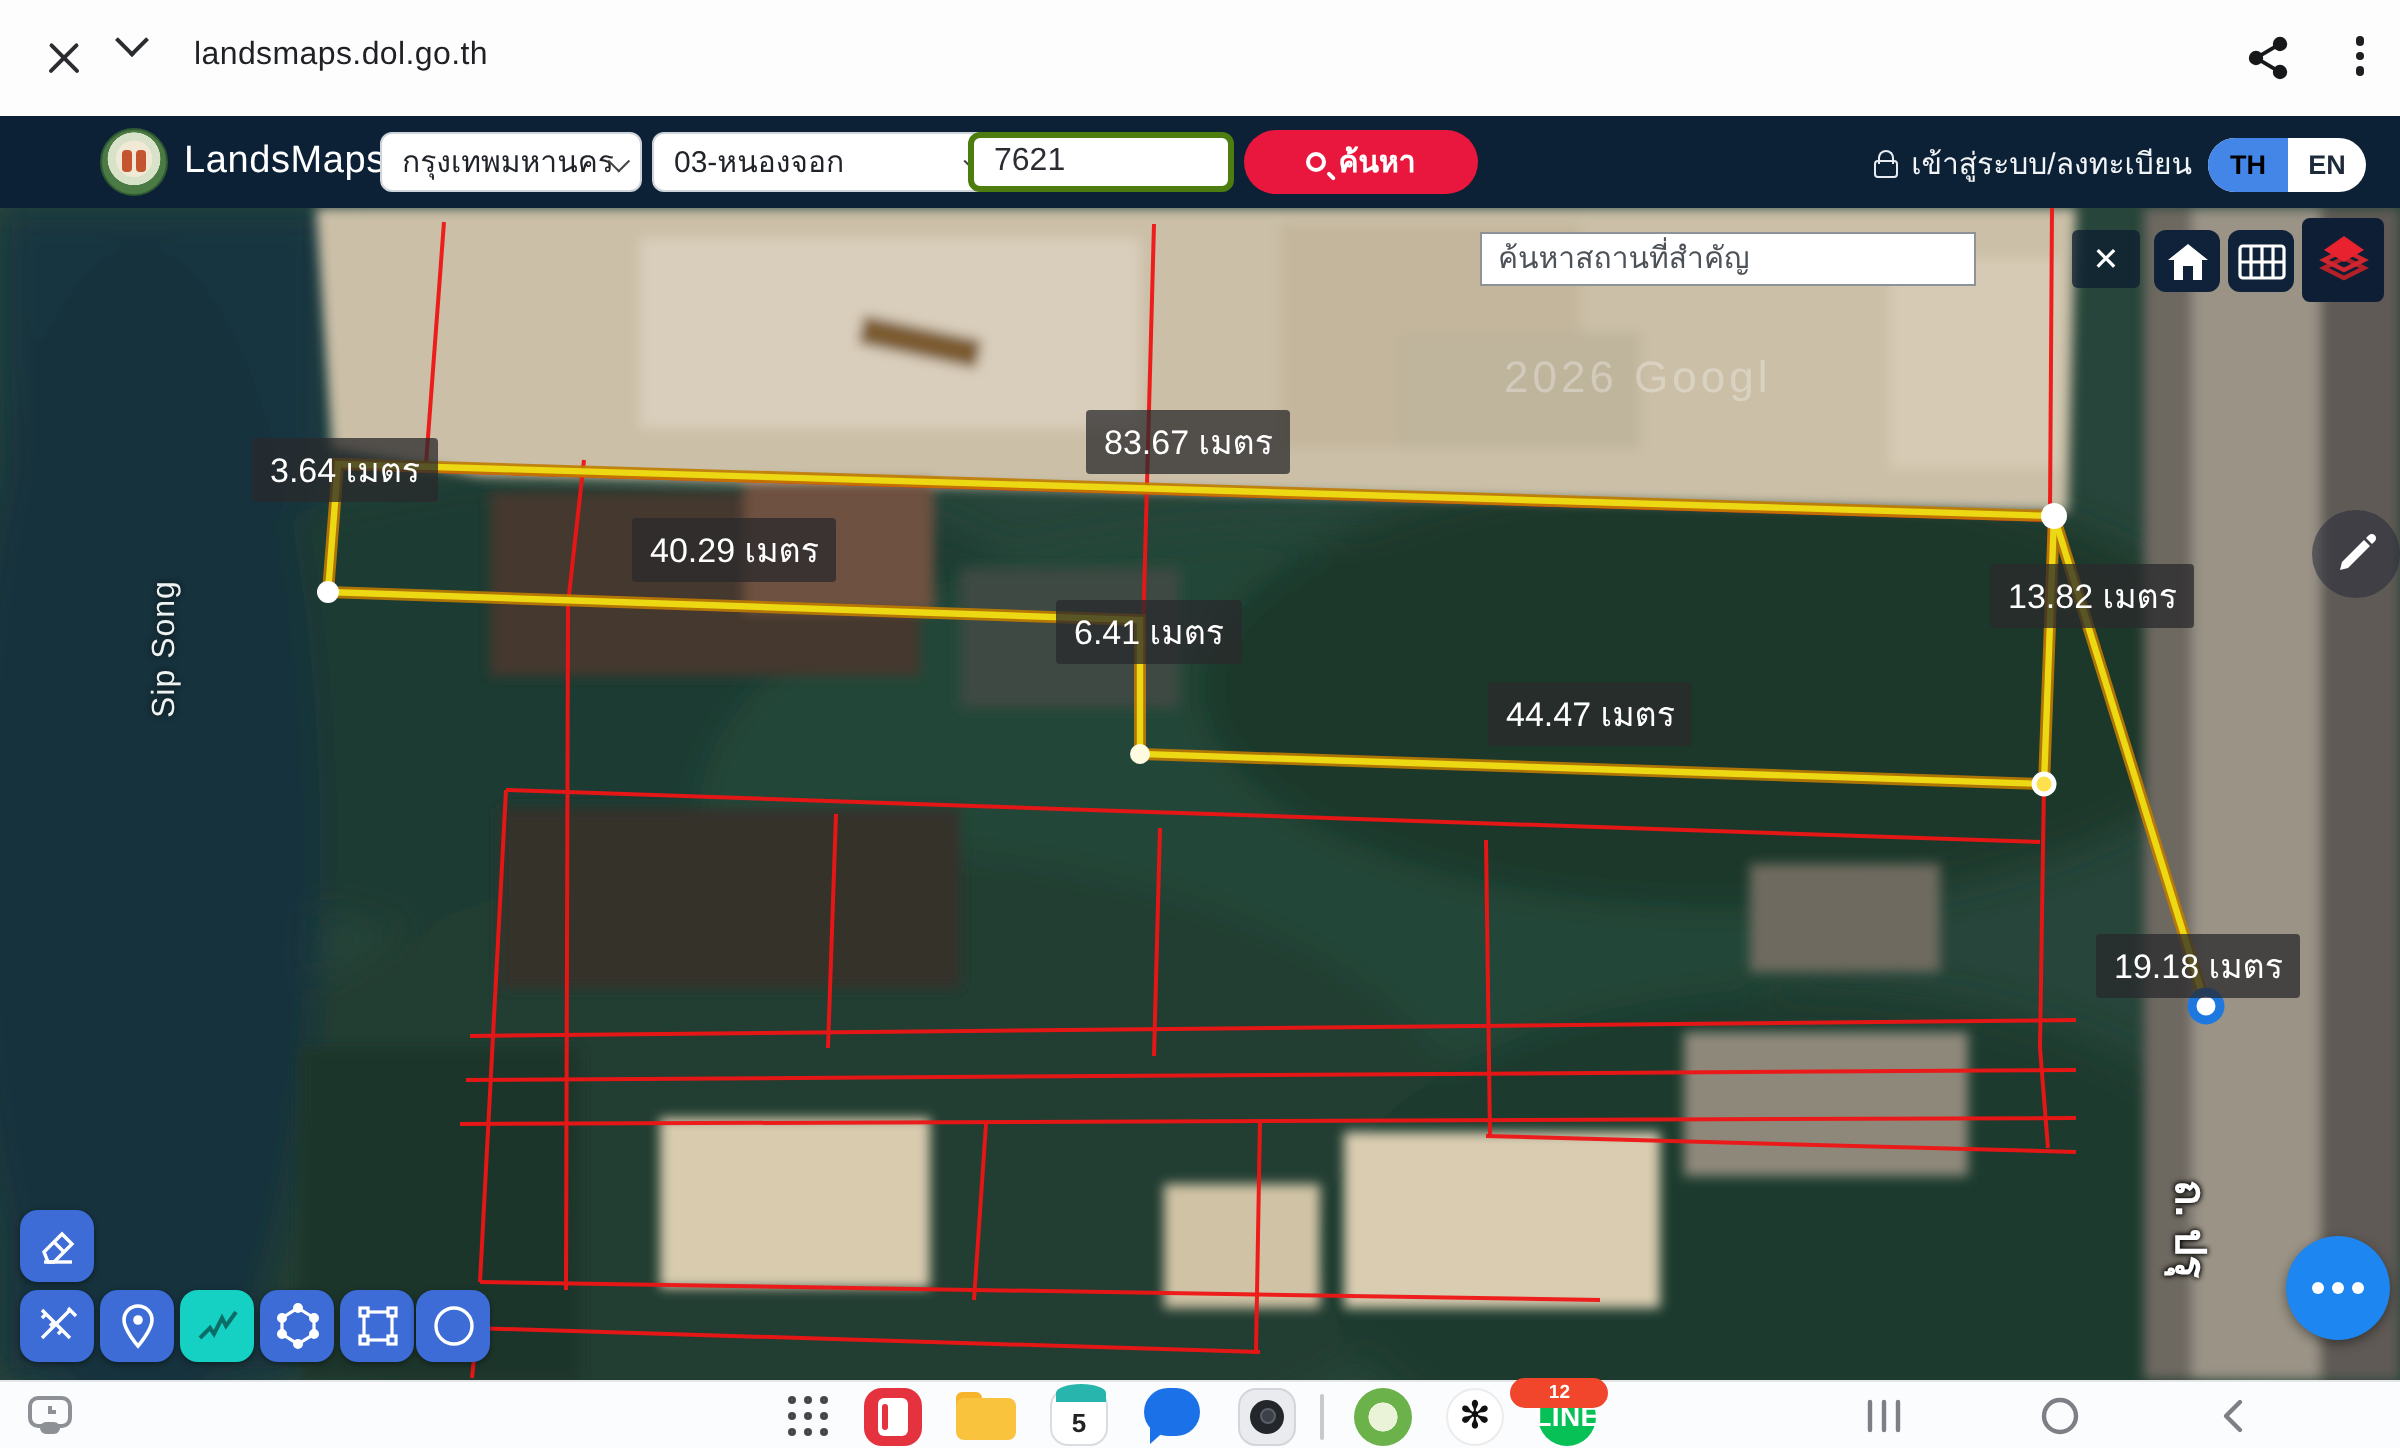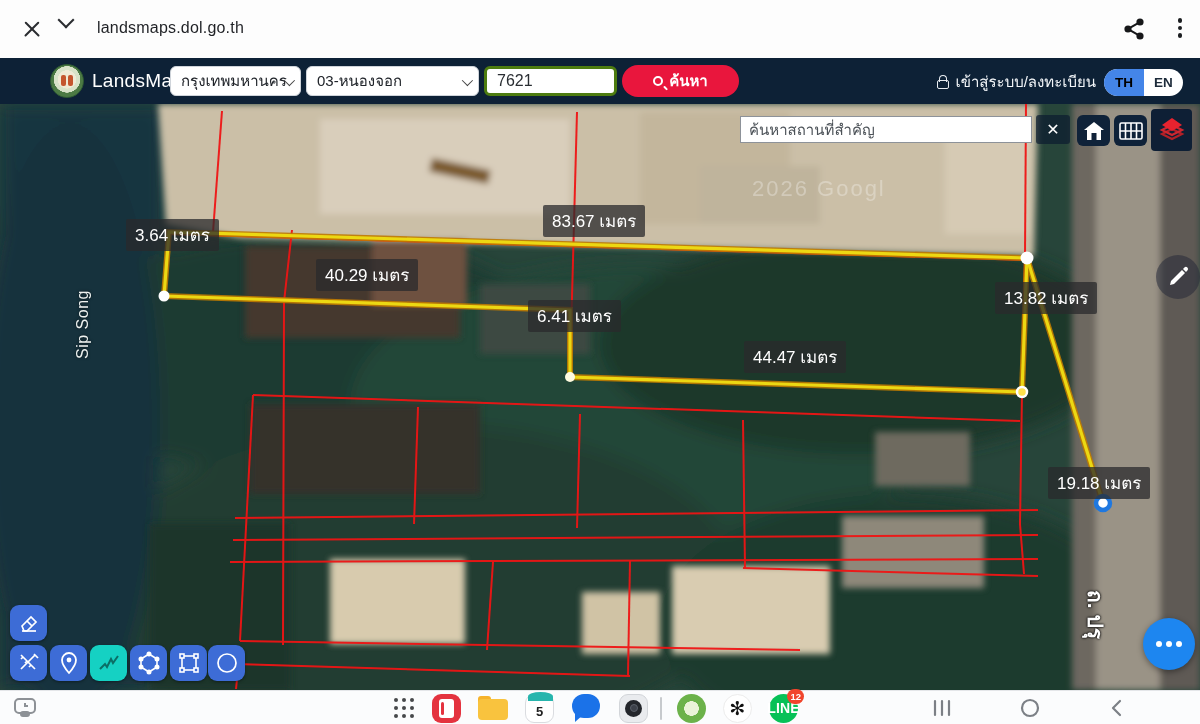--- a/index.html
+++ b/index.html
@@ -17,57 +17,57 @@
 
   
   #app-header { position:absolute; top:58px; left:0; width:1200px; height:46px; background:#0d2136; }
   .hbar { width:26px; height:2.6px; background:#d9dee4; border-radius:2px; margin:4.6px 0; }
   #logo { position:absolute; left:50px; top:64px; width:34px; height:34px; border-radius:50%;
           background:radial-gradient(circle at 50% 45%, #efe9d5 0 38%, #d8e2c8 39% 55%, #4c7a44 56% 100%); border:1px solid #2e5a33; }
   #logo:before { content:""; position:absolute; left:10px; top:10px; width:5px; height:11px; background:#c4552e; border-radius:2px; }
   #logo:after  { content:""; position:absolute; right:10px; top:10px; width:5px; height:11px; background:#c4552e; border-radius:2px; }
   #app-title { position:absolute; left:92px; top:70px; color:#fff; font-size:19px; font-weight:500; letter-spacing:.3px; }
   .select { position:absolute; top:66px; height:30px; background:#fff; border-radius:6px; border:1px solid #cfd4da;
-            font-size:15px; color:#20242a; display:flex; align-items:center; padding:0 24px 0 10px; }
+            font-size:15px; color:#20242a; display:flex; align-items:center; padding:0 24px 0 10px;margin-left:20px; }
   .select .sel-chev { position:absolute; right:8px; top:11px; width:8px; height:8px; border-right:1.8px solid #444; border-bottom:1.8px solid #444; transform:rotate(45deg) translateY(-2px); }
   #parcel-input { position:absolute; left:484px; top:66px; width:133px; height:30px; border:3px solid #4d7c0f; border-radius:6px; font-size:16px; color:#2a2e33; padding:0 10px; font-family:inherit; }
   #search-btn { position:absolute; left:622px; top:65px; width:117px; height:32px; border:none; border-radius:16px; background:#e9163d; color:#fff; font-size:15px; font-weight:bold; cursor:pointer; display:flex; align-items:center; justify-content:center; gap:6px; font-family:inherit; }
   .mag { width:10px; height:10px; border:2.2px solid #fff; border-radius:50%; position:relative; }
   .mag:after { content:""; position:absolute; left:8px; top:9px; width:5px; height:2.2px; background:#fff; transform:rotate(45deg); border-radius:2px; }
   #login-area { position:absolute; right:104px; top:70px; color:#f2f5f8; font-size:15px; display:flex; align-items:center; gap:7px; }
   .lock { width:12px; height:9px; border:1.6px solid #e8ecf1; border-radius:2px; position:relative; margin-top:5px; }
   .lock:before { content:""; position:absolute; left:1px; top:-6px; width:6px; height:6px; border:1.6px solid #e8ecf1; border-bottom:none; border-radius:4px 4px 0 0; }
   #lang-pill { position:absolute; left:1104px; top:69px; width:79px; height:27px; border-radius:14px; background:#fff; display:flex; overflow:hidden; font-size:13.5px; font-weight:bold; }
   #lang-th { width:40px; background:#4485e8; color:#000000; display:flex; align-items:center; justify-content:center; }
   #lang-en { width:39px; color:#1d2b3a; display:flex; align-items:center; justify-content:center; }
 
   
   #map { position:absolute; top:104px; left:0; width:1200px; height:586px; overflow:hidden; background:#203c30; }
   .chip { position:absolute; background:rgba(42,42,44,.75); color:#fff; font-size:17px; padding:2px 9px 3px; border-radius:2px; white-space:nowrap; }
   #road-label-left { position:absolute; left:74px; top:255px; color:#eef2f0; font-size:16px; transform:rotate(-90deg); transform-origin:left top; writing-mode:horizontal-tb; text-shadow:0 0 3px rgba(0,0,0,.7); letter-spacing:.5px; }
   #road-label-right { position:absolute; left:1112px; top:486px; color:#fff; font-size:21px; font-weight:bold; transform:rotate(90deg); transform-origin:left top; text-shadow:0 0 3px #000, 0 0 2px #000; }
-  #map-search { position:absolute; left:740px; top:12px; width:292px; height:27px; border:1px solid #8d9299; background:#fff; font-size:15px; padding:0 8px; color:#333; font-family:inherit; }
+  #map-search { position:absolute; left:740px; top:12px; width:248px; height:27px; border:1px solid #8d9299; background:#fff; font-size:15px; padding:0 8px; color:#333; font-family:inherit; }
   #map-search::placeholder { color:#4c5258; opacity:1; }
   #map-close { position:absolute; left:1036px; top:11px; width:34px; height:29px; background:rgba(14,30,48,.75); color:#fff; font-size:16px; display:flex; align-items:center; justify-content:center; border-radius:3px; cursor:pointer; }
   .map-btn { position:absolute; top:11px; width:33px; height:31px; background:#0f2239; border-radius:6px; display:flex; align-items:center; justify-content:center; cursor:pointer; }
   #layers-btn { position:absolute; left:1151px; top:5px; width:41px; height:42px; background:#0e1f35; border-radius:4px; display:flex; align-items:center; justify-content:center; cursor:pointer; }
   #edit-btn { position:absolute; left:1156px; top:151px; width:44px; height:44px; border-radius:50%; background:rgba(38,42,56,.55); display:flex; align-items:center; justify-content:center; cursor:pointer; }
   .tool-btn { position:absolute; width:37px; height:36px; background:#3d6cd6; border-radius:9px; display:flex; align-items:center; justify-content:center; cursor:pointer; box-shadow:0 1px 3px rgba(0,0,0,.4); }
   .tool-btn.active { background:#15d1c3; }
   #fab { position:absolute; left:1143px; top:514px; width:52px; height:52px; border-radius:50%; background:#1d86f0; display:flex; align-items:center; justify-content:center; gap:4px; cursor:pointer; box-shadow:0 2px 6px rgba(0,0,0,.4); }
   #fab span { width:6px; height:6px; border-radius:50%; background:#fff; }
 
   
   #taskbar { position:absolute; top:690px; left:0; width:1200px; height:34px; background:#fbfcfd; border-top:1px solid #e4e6e9; }
   .tb { position:absolute; top:1px; height:32px; display:flex; align-items:center; justify-content:center; }
   .drawer { display:grid; grid-template-columns:repeat(3,4px); grid-gap:4px; }
   .drawer i { width:4px; height:4px; border-radius:50%; background:#46484b; }
   .app { width:29px; height:29px; border-radius:9px; position:relative; }
   #cal-day { font-size:13px; font-weight:bold; color:#222; margin-top:6px; }
-  #line-badge { position:absolute; right:-6px; top:-5px; min-width:16px; height:15px; border-radius:8px; background:#f1452c; color:#fff; font-size:9.5px; font-weight:bold; display:flex; align-items:center; justify-content:center; padding:0 3px; }
+  #line-badge { position:absolute; right:-6px; top:-5px; min-width:16px; height:15px; border-radius:8px; background:#f1452c; color:#fff; font-size:9.5px; font-weight:bold; display:flex; align-items:center; justify-content:center; padding:0 19px; }
 </style>
 </head>
 <body>
 
 <div id="stage">
 
   <div id="browser-bar">
     <div class="bicon" style="left:20px">
       <div class="xline" style="transform:rotate(45deg)"></div>
         <div class="xline" style="transform:rotate(-45deg)"></div>

